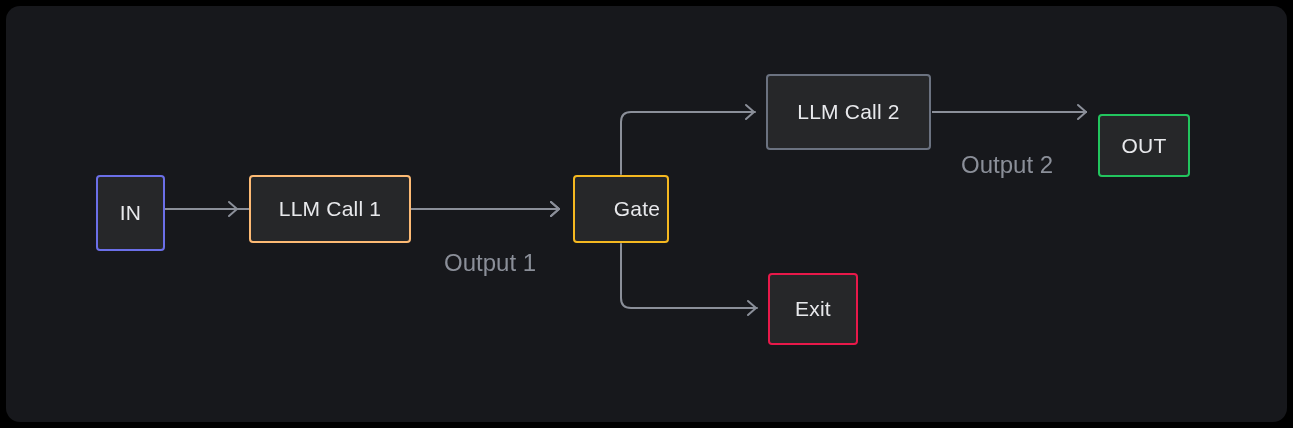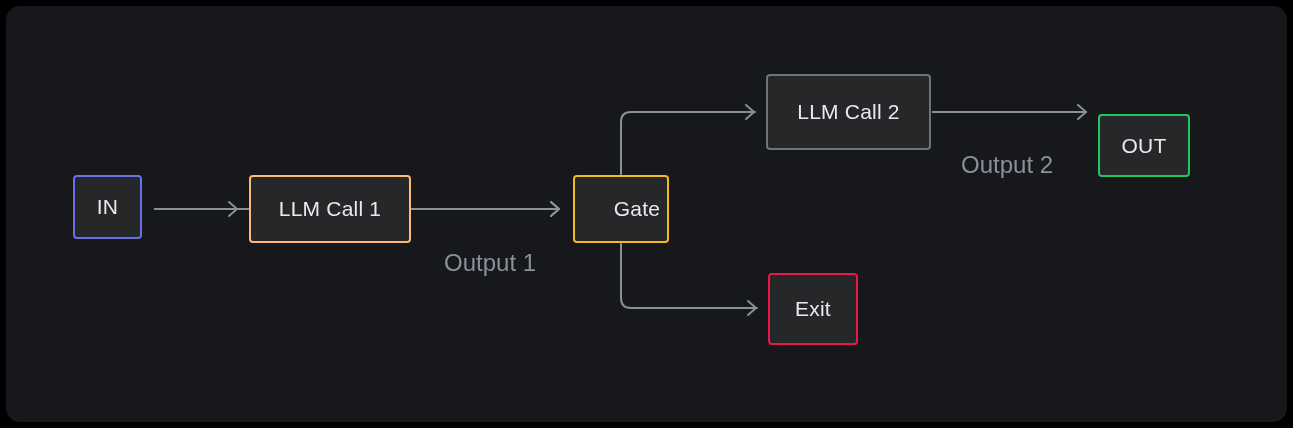--- a/index.html
+++ b/index.html
@@ -85,21 +85,21 @@
     <path d="M 621 244 L 621 298 Q 621 308 631 308 L 757 308" stroke="#8b8f99" stroke-width="2" fill="none" stroke-linecap="round"></path>
     <path d="M 748 301 L 756 308 L 748 315" stroke="#8b8f99" stroke-width="2" fill="none" stroke-linecap="round" stroke-linejoin="round"></path>
   </g>
 
   <g>
     <path d="M 932 112 L 1087 112" stroke="#8b8f99" stroke-width="2" fill="none"></path>
     <path d="M 1078 105 L 1086 112 L 1078 119" stroke="#8b8f99" stroke-width="2" fill="none" stroke-linecap="round" stroke-linejoin="round"></path>
   </g>
 </svg>
 
-<div class="node" style="left:73px; top:175px; width:69px; height:64px; border:2px solid #6b6fe8;">
+<div class="node" style="left:96px; top:175px; width:69px; height:76px; border:2px solid #6b6fe8;">
   <span class="node-label">IN</span>
 </div>
 
 <div class="node" style="left:249px; top:175px; width:162px; height:68px; border:2px solid #fdba74;">
   <span class="node-label">LLM Call 1</span>
 </div>
 
 <div class="node" style="left:573px; top:175px; width:96px; height:68px; border:2px solid #f5b820;padding-left:32px;">
   <span class="node-label">Gate</span>
 </div>

